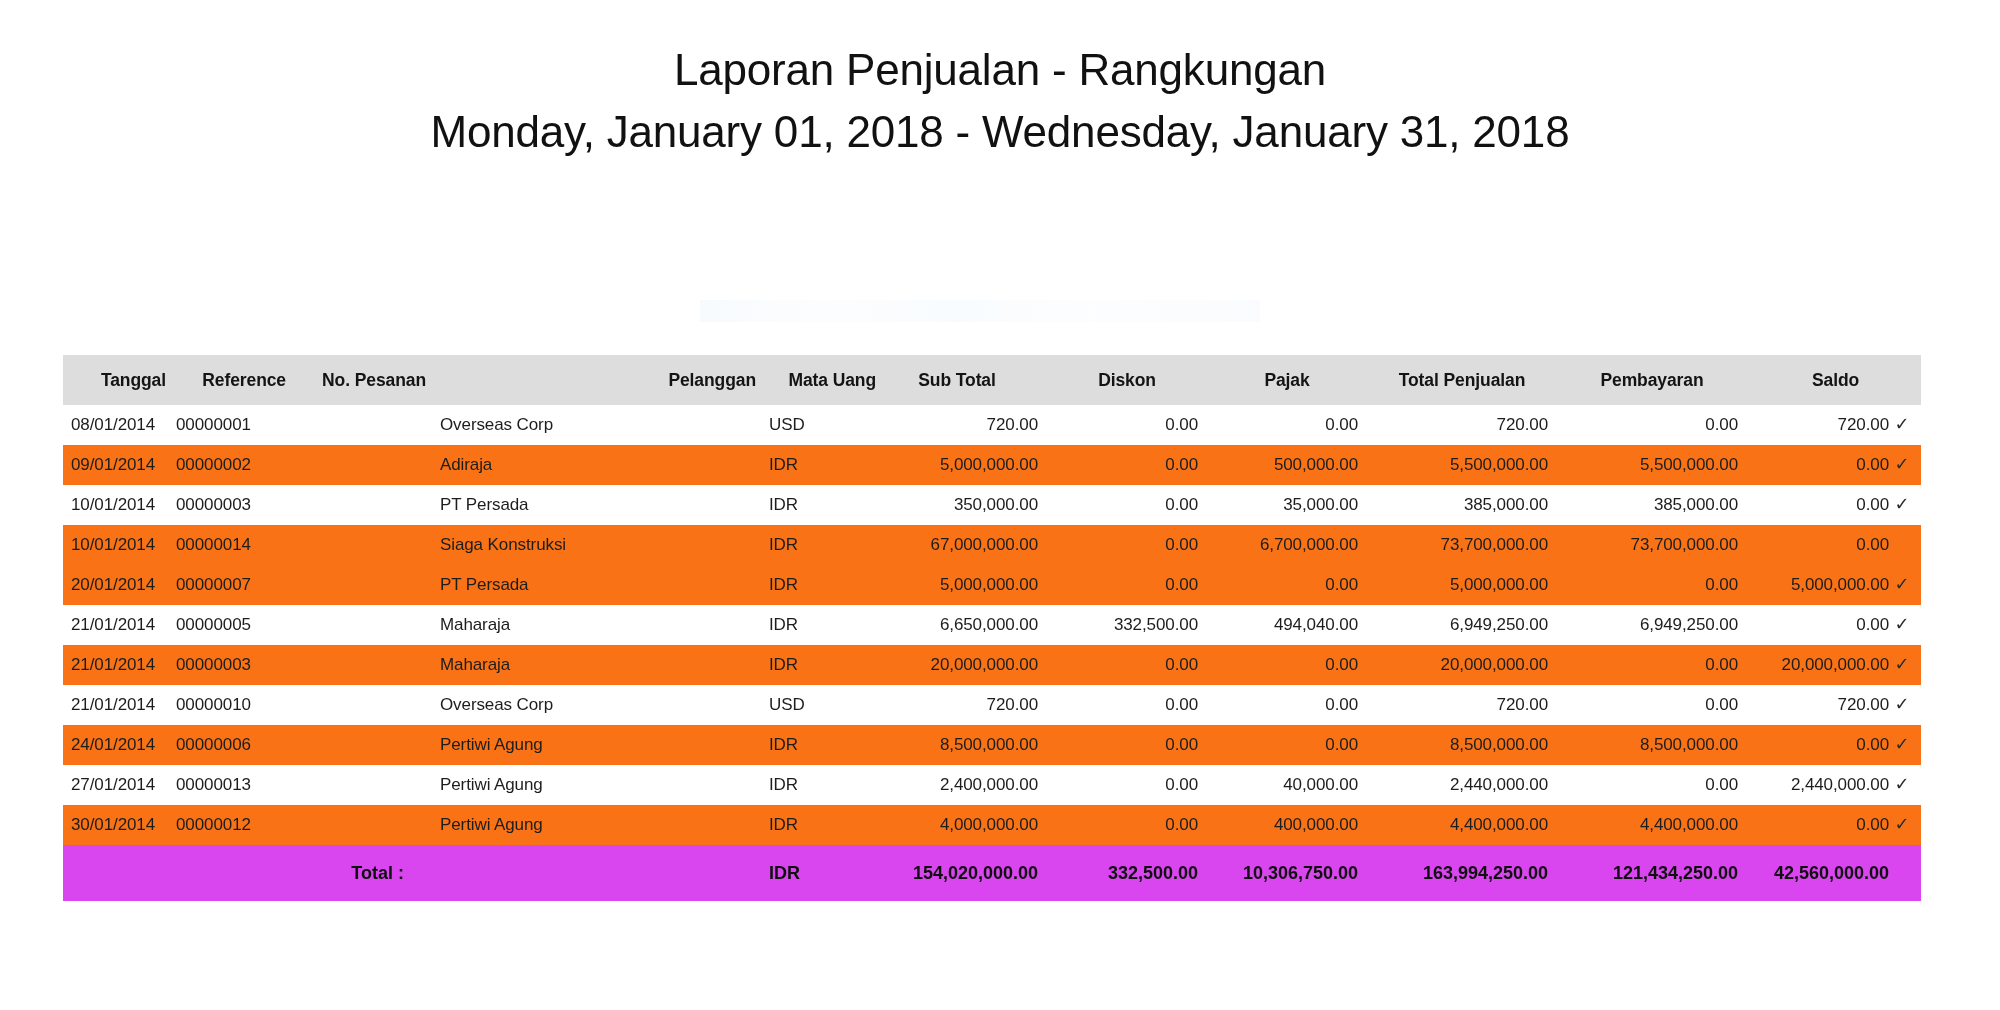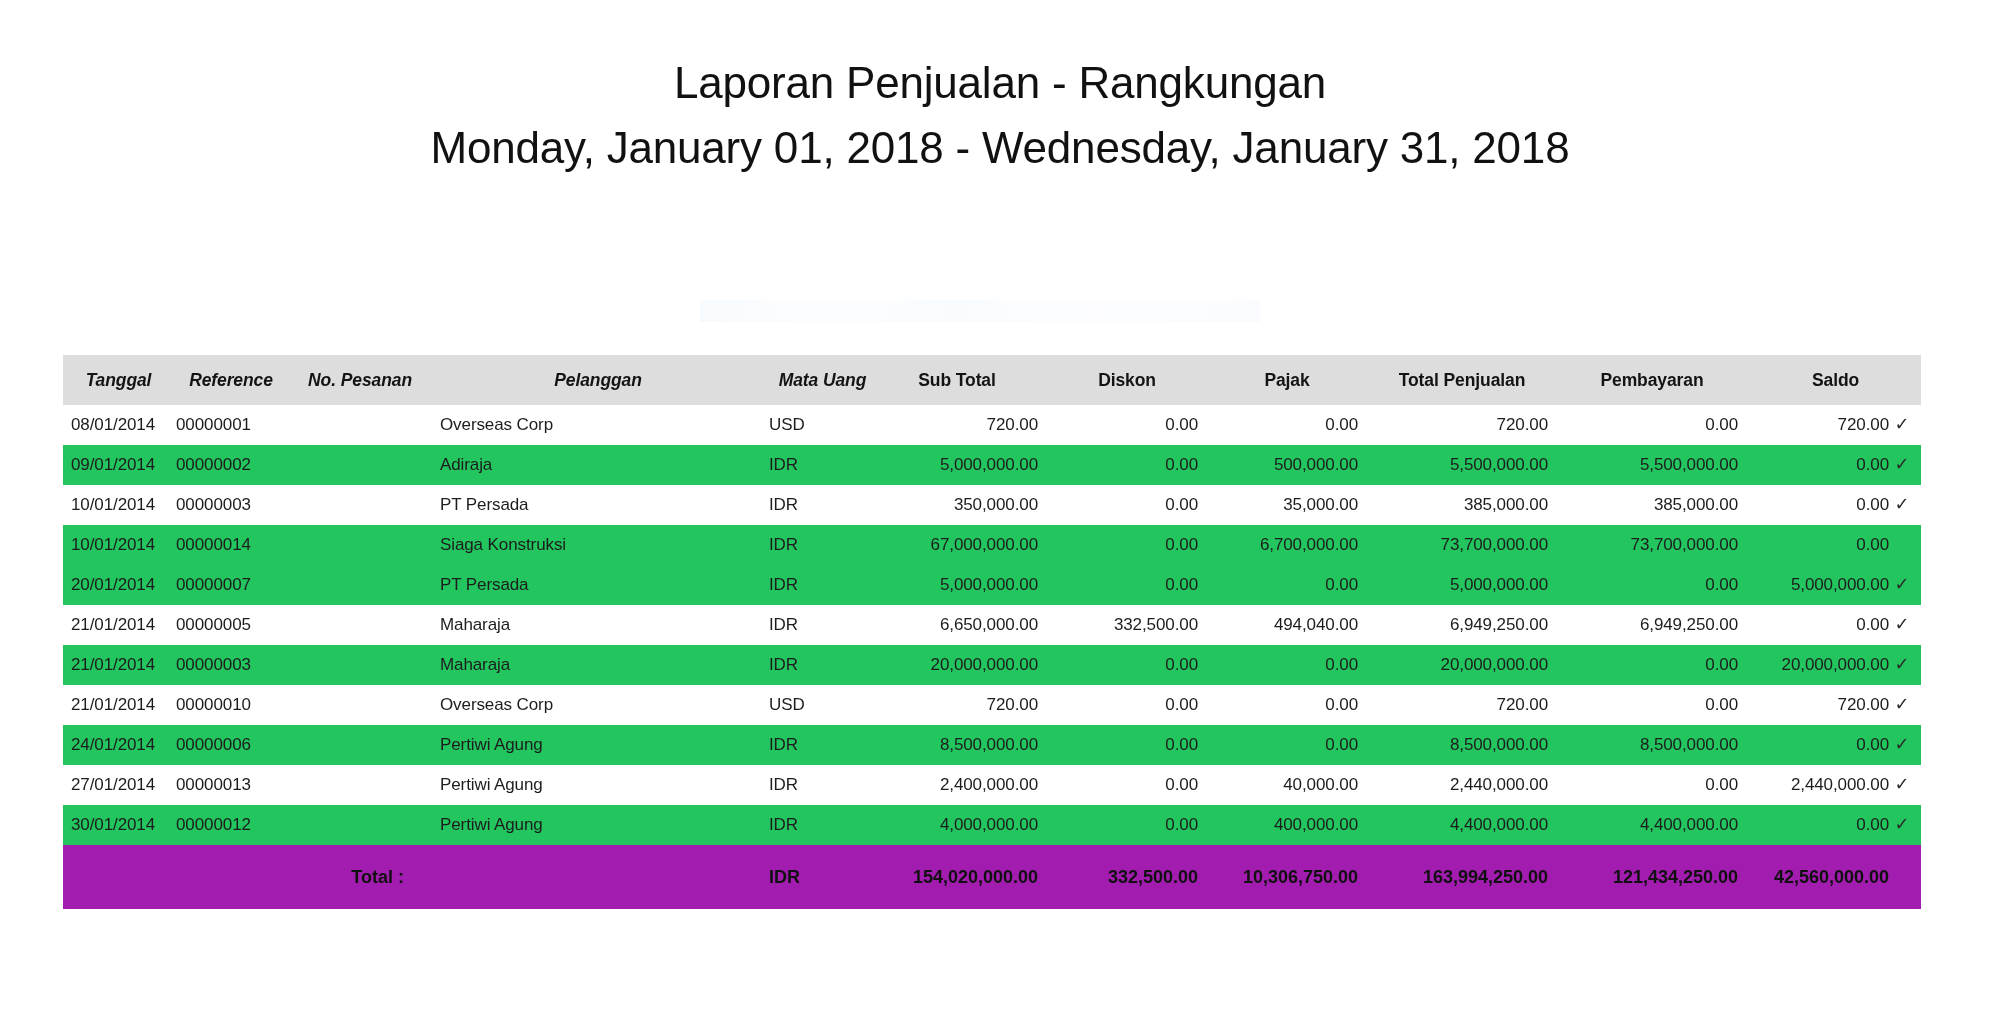--- a/index.html
+++ b/index.html
@@ -29,21 +29,21 @@
     top: 44px;
     width: 2000px;
     text-align: center;
   }
   .report-title {
     font-size: 44px;
     font-weight: 400;
     line-height: 1.18;
     letter-spacing: -0.2px;
     color: #111111;
-    margin: 13px;
+    margin: 0;
     white-space: nowrap;
   }
   .report-subtitle {
     font-size: 44px;
     font-weight: 400;
     line-height: 1.2;
     letter-spacing: -0.2px;
     color: #111111;
     margin: 10px 0 0 0;
     white-space: nowrap;
@@ -87,28 +87,28 @@
   }
 
   thead th {
     background: #dddddd;
     height: 50px;
     font-size: 17.5px;
     font-weight: 700;
     color: #141414;
     letter-spacing: -0.1px;
   }
-  thead th.h-left   { text-align: center; font-style: italic; }
+  thead th.h-left   { text-align: right; }
   thead th.h-right  { text-align: center; }
 
   tbody tr {
     height: 40px;
   }
   tbody tr.odd  { background: #ffffff; margin-top: 24px; }
-  tbody tr.even { background: #22c55e; }
+  tbody tr.even { background: #f97316; }
 
   tbody td {
     font-size: 17px;
     color: #1d1d1d;
     letter-spacing: -0.1px;
   }
   td.c-left  { text-align: left; }
   td.c-right { text-align: right; }
 
   
@@ -118,22 +118,22 @@
   .col-pelanggan{ width: 330px; padding-left: 14px !important; }
   .col-mata     { width: 120px; padding-left: 13px !important; }
   .col-subtotal { width: 180px; padding-right: 18px !important; }
   .col-diskon   { width: 160px; padding-right: 18px !important; }
   .col-pajak    { width: 160px; padding-right: 18px !important; }
   .col-totalpen { width: 190px; padding-right: 18px !important; }
   .col-bayar    { width: 190px; padding-right: 18px !important; }
   .col-saldo    { width: 165px; padding-right: 6px !important; }
 
   tr.total-row {
-    background: #a21caf;
-    height: 64px;
+    background: #d946ef;
+    height: 56px;
   }
   tr.total-row td {
     font-size: 18px;
     font-weight: 700;
     color: #101010;
   }
   td.total-label {
     text-align: right;
     padding-right: 22px !important;
   }

